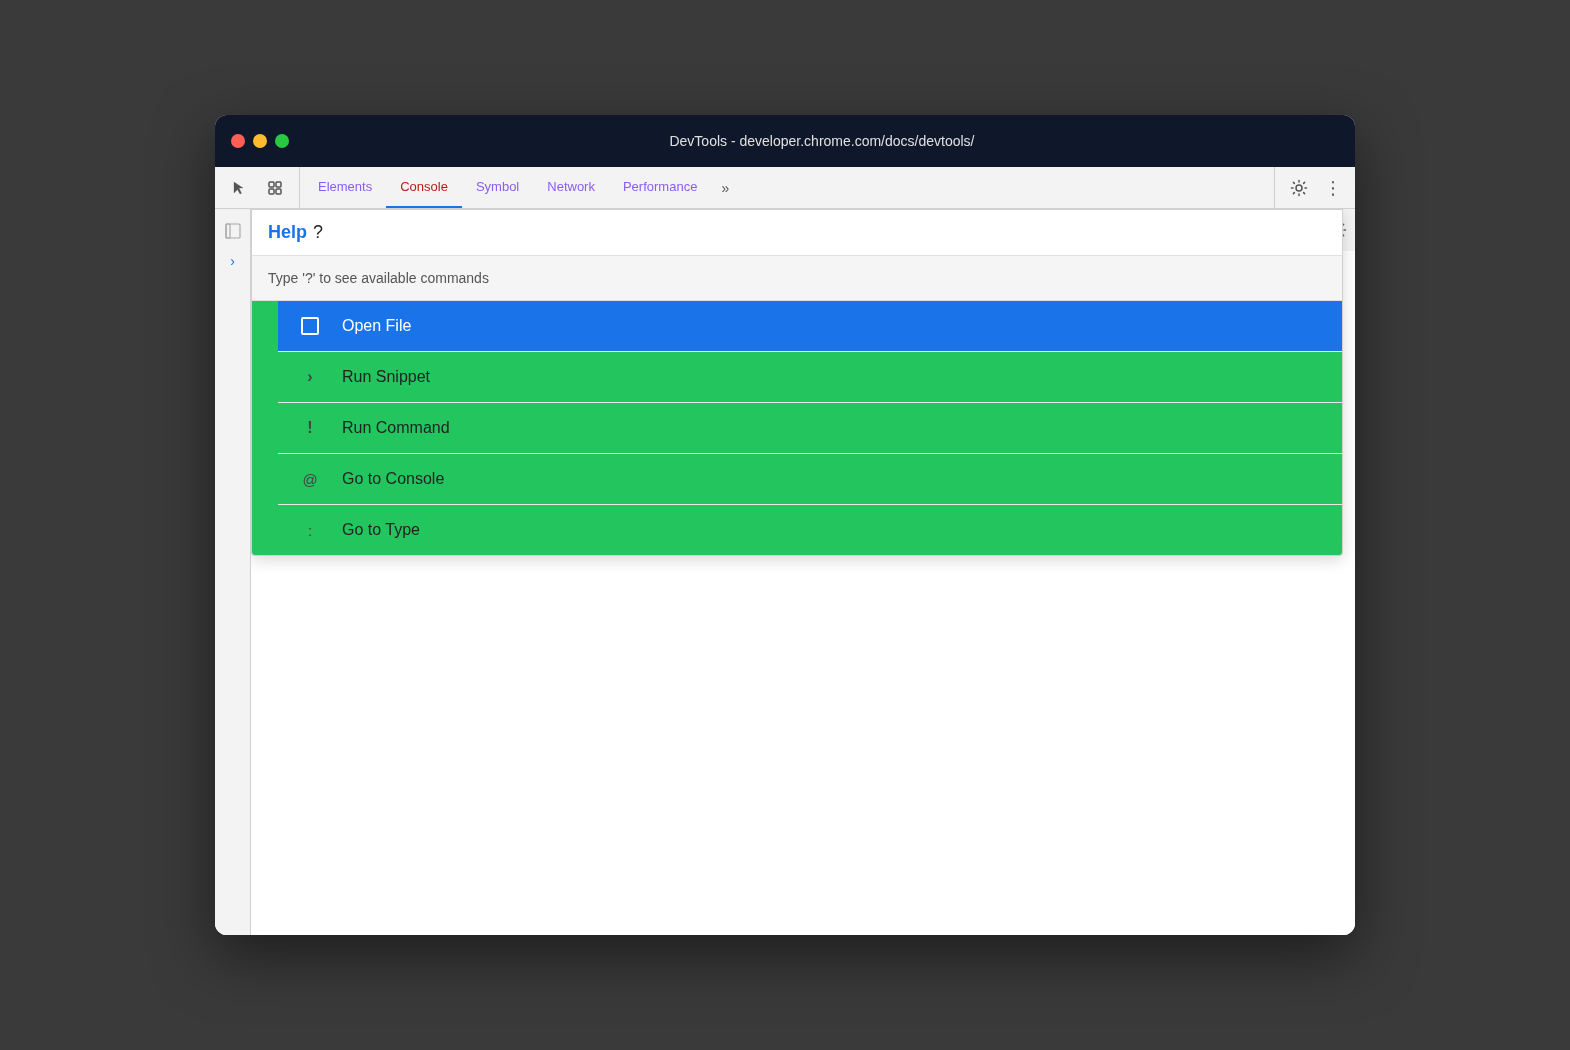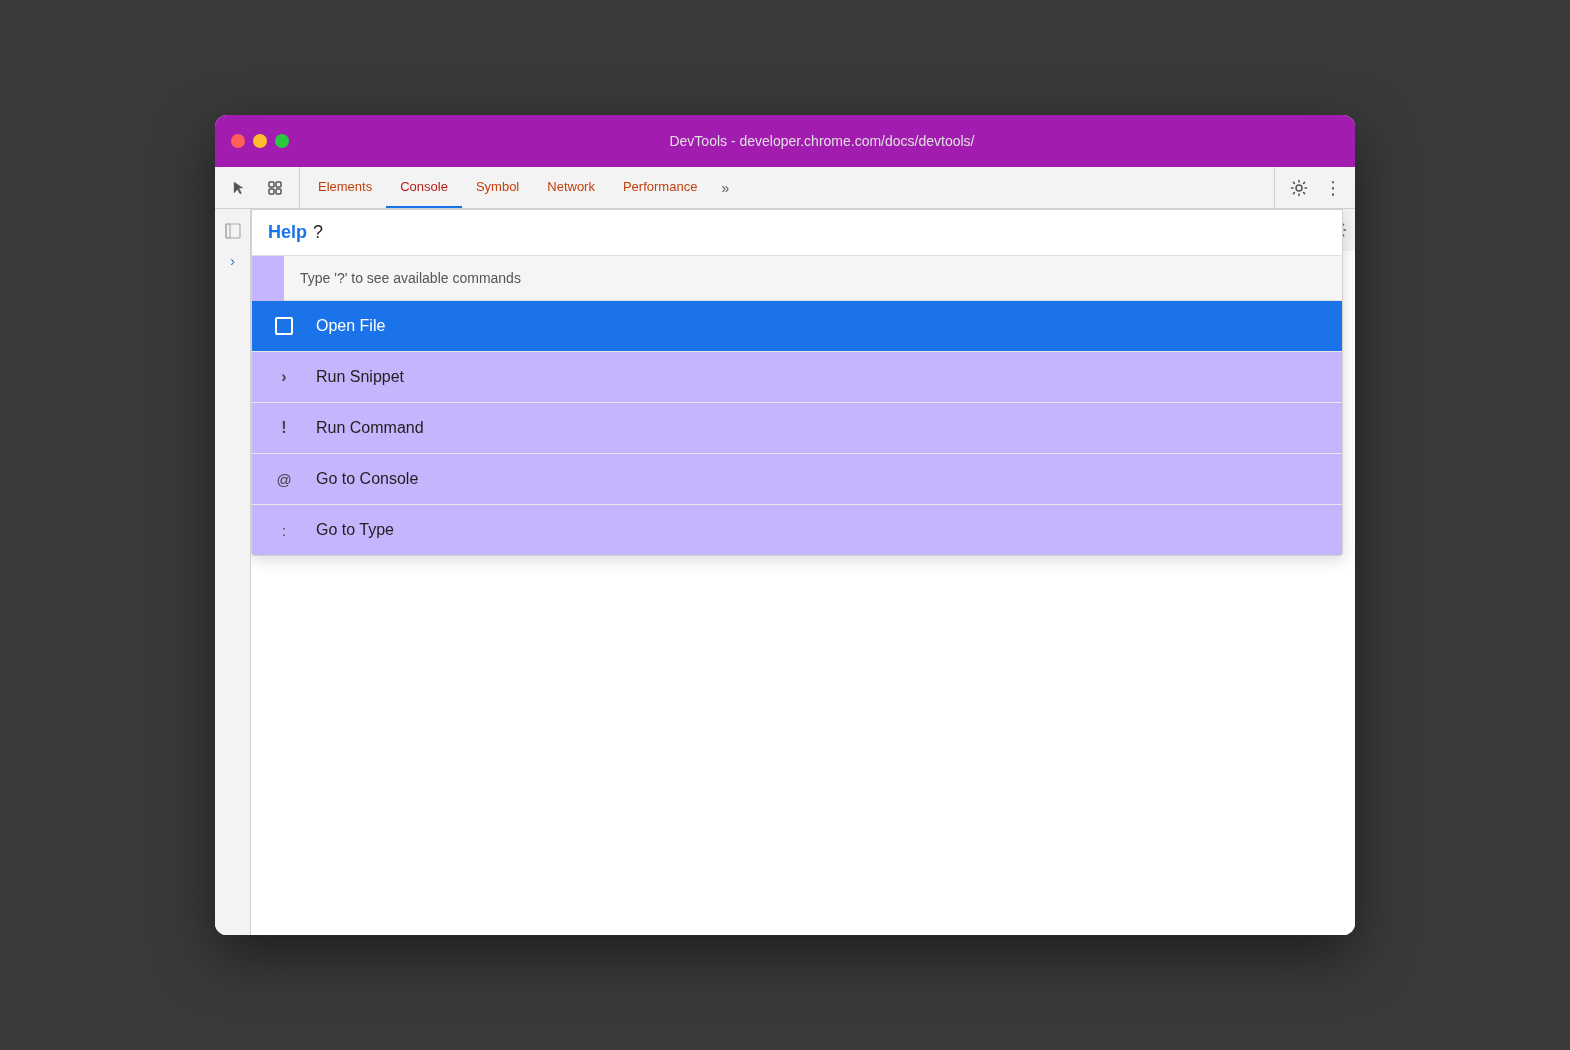--- a/index.html
+++ b/index.html
@@ -23,21 +23,21 @@
       height: 820px;
       background: #f0f0f0;
       border-radius: 12px;
       box-shadow: 0 20px 60px rgba(0,0,0,0.5);
       overflow: hidden;
       display: flex;
       flex-direction: column;
     }
 
     .titlebar {
-      background: #a21caf;
+      background: #0f172a;
       height: 52px;
       display: flex;
       align-items: center;
       padding: 0 16px;
       flex-shrink: 0;
     }
 
     .traffic-lights {
       display: flex;
       gap: 8px;
@@ -108,21 +108,21 @@
       height: 100%;
       padding: 0 4px;
     }
 
     .tab {
       padding: 0 14px;
       height: 100%;
       display: flex;
       align-items: center;
       font-size: 13px;
-      color: #c2410c;
+      color: #8b5cf6;
       cursor: pointer;
       border-bottom: 2px solid transparent;
       white-space: nowrap;
     }
 
     .tab.active {
       color: #b91c1c;
       border-bottom: 2px solid #1a73e8;
       font-weight: 500;
     }
@@ -192,21 +192,21 @@
       position: relative;
       overflow: hidden;
     }
 
     
     .command-palette {
       position: absolute;
       top: 0;
       left: 0;
       right: 12px;
-      background: #c4b5fd;
+      background: #22c55e;
       border: 1px solid #d0d0d0;
       box-shadow: 0 4px 16px rgba(0,0,0,0.15);
       z-index: 100;
       border-radius: 0 0 4px 4px;
     }
 
     .command-input-row {
       display: flex;
       align-items: center;
       padding: 12px 16px;
@@ -230,25 +230,25 @@
       background: transparent;
       caret-color: #333;
     }
 
     .hint-row {
       padding: 14px 16px;
       background: #f5f5f5;
       border-bottom: 1px solid #e0e0e0;
       font-size: 14px;
       color: #555;
-      margin-left: 32px;
     }
 
     .command-list {
       list-style: none;
+      padding-left: 26px;
     }
 
     .command-item {
       display: flex;
       align-items: center;
       padding: 16px 20px;
       border-bottom: 1px solid #e8e8e8;
       cursor: pointer;
       font-size: 16px;
       color: #222;

